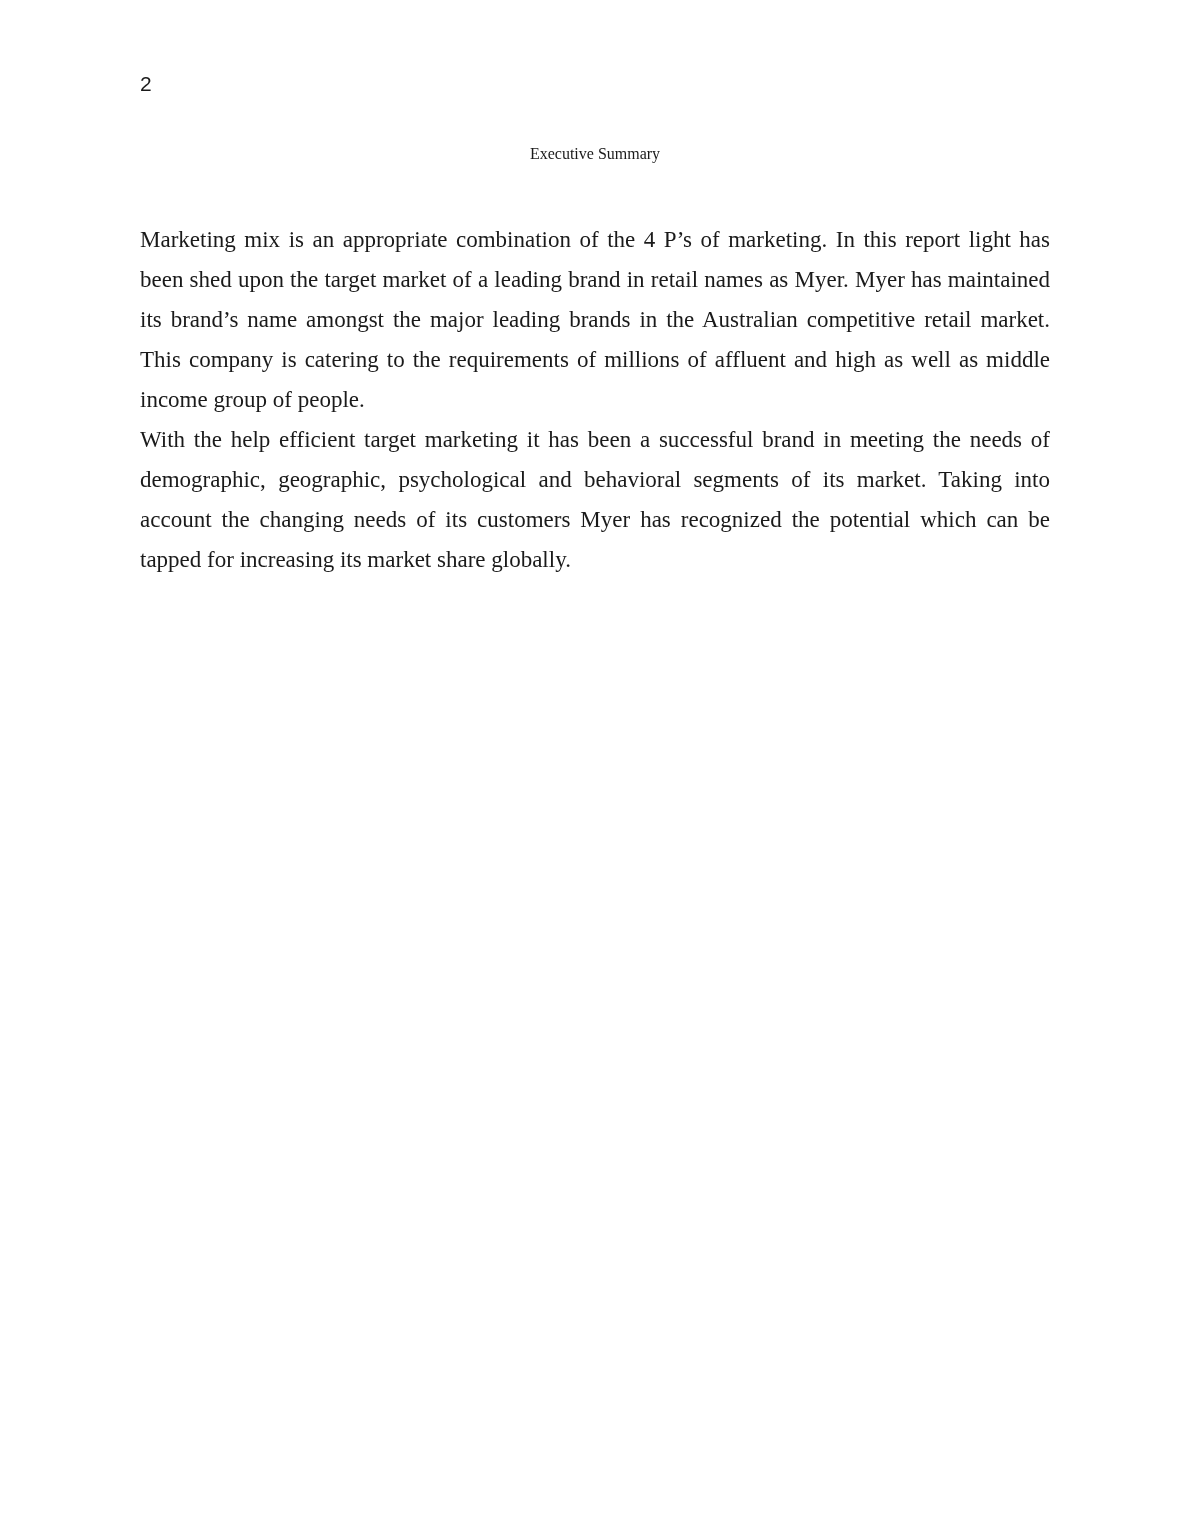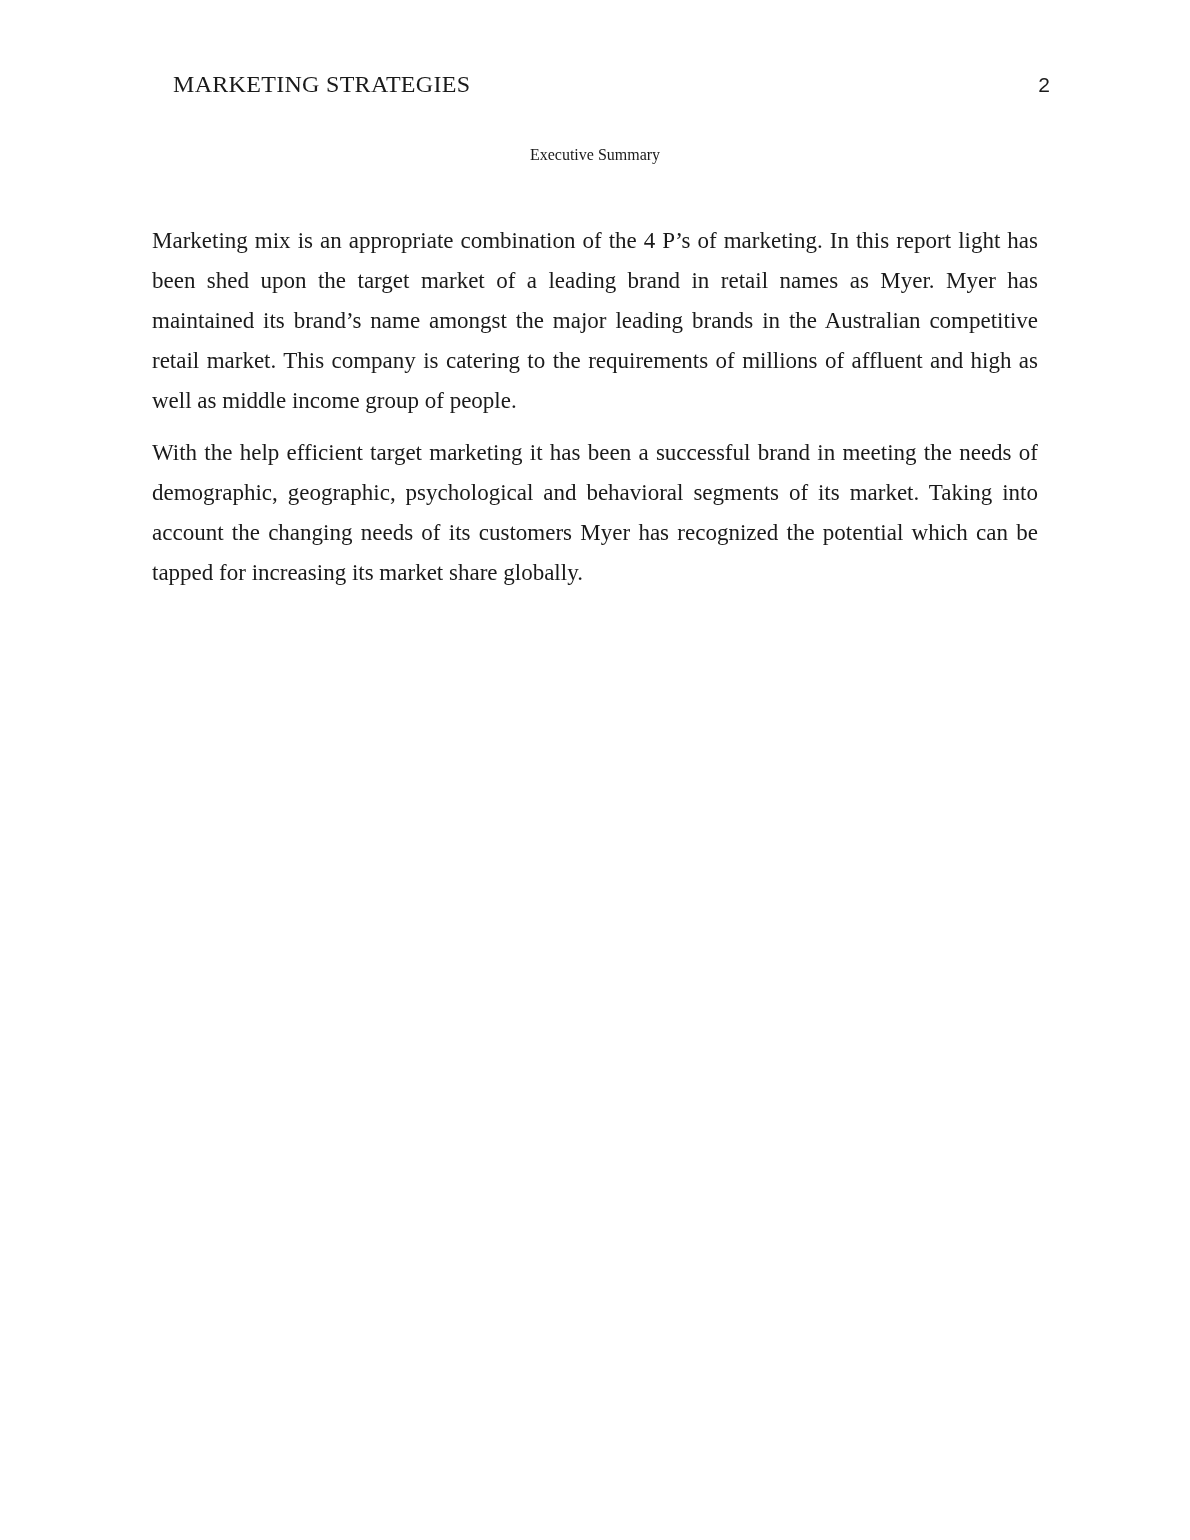--- a/index.html
+++ b/index.html
@@ -39,31 +39,30 @@
     font-size: 16px;
     font-weight: normal;
     line-height: 28px;
   }
   .doc-body {
     margin-top: 52px;
     font-size: 23px;
     line-height: 40px;
   }
   .doc-body p {
-    margin: 12px;
+    margin: 0;
     text-align: justify;
     text-justify: inter-word;
   }
 </style>
 </head>
 <body>
 
 <div class="page">
   <header class="page-header">
-    <span class="running-head">MARKETING STRATEGIES</span>
     <span class="page-number">2</span>
   </header>
 
   <h1 class="doc-title">Executive Summary</h1>
 
   <main class="doc-body">
     <p>Marketing mix is an appropriate combination of the 4 P’s of marketing. In this report light has been shed upon the target market of a leading brand in retail names as Myer. Myer has maintained its brand’s name amongst the major leading brands in the Australian competitive retail market. This company is catering to the requirements of millions of affluent and high as well as middle income group of people.</p>
     <p>With the help efficient target marketing it has been a successful brand in meeting the needs of demographic, geographic, psychological and behavioral segments of its market. Taking into account the changing needs of its customers Myer has recognized the potential which can be tapped for increasing its market share globally.</p>
   </main>
 </div>

